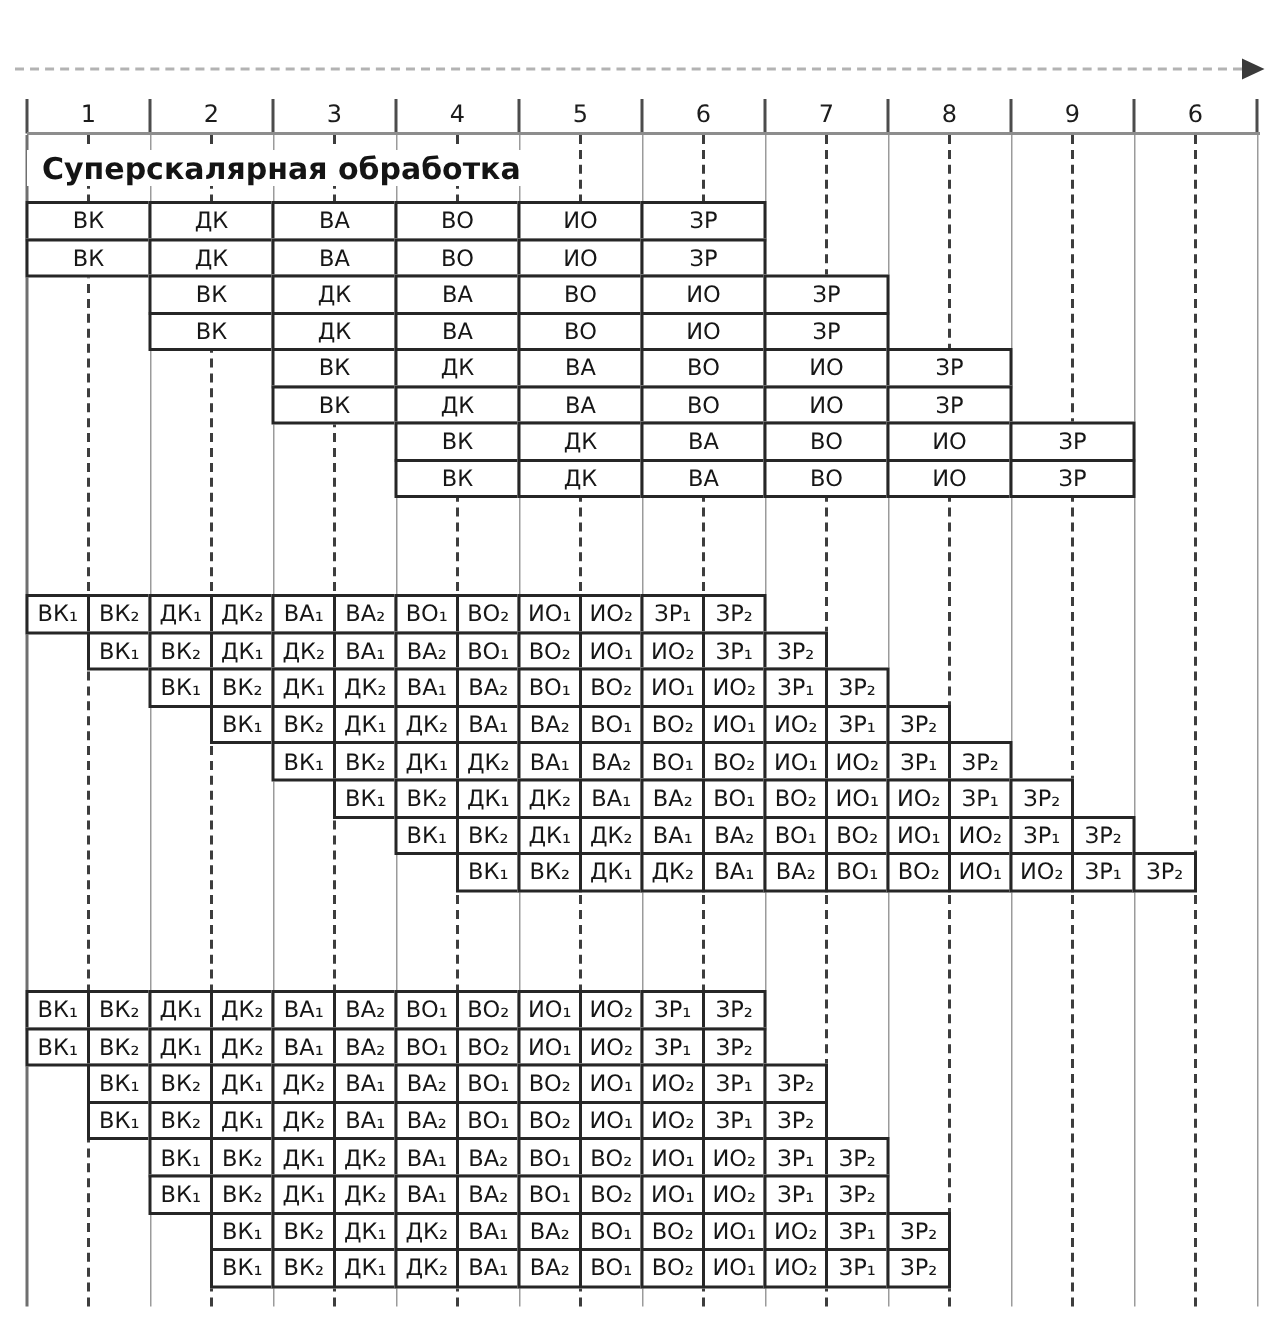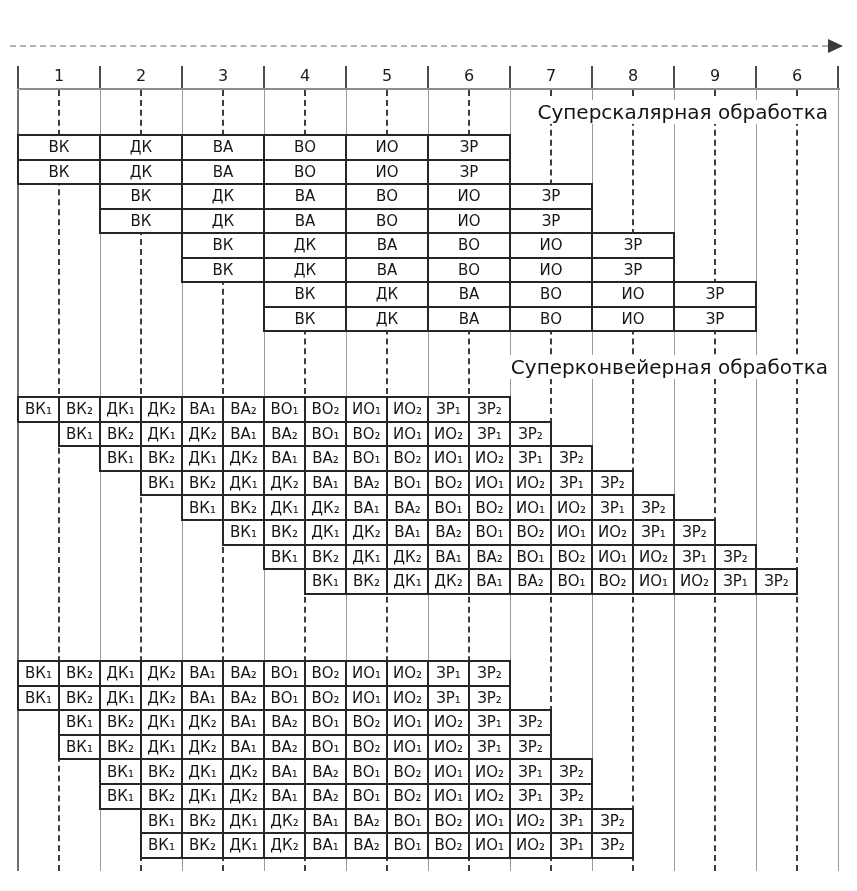--- a/index.html
+++ b/index.html
@@ -11,21 +11,21 @@
   .time-arrow{position:absolute;top:45px;left:10px;width:818px;height:0;border-top:2px dashed #b3b3b3;}
   .arrowhead{position:absolute;top:39px;left:828px;width:0;height:0;
     border-left:15px solid #3a3a3a;border-top:7px solid transparent;border-bottom:7px solid transparent;}
   .ruler-num{position:absolute;top:64px;height:24px;line-height:24px;text-align:center;font-size:16px;color:#1c1c1c;}
   .ruler-tick{position:absolute;top:66px;height:23px;width:2px;background:#4c4c4c;}
   .ruler-line{position:absolute;top:88px;left:18px;width:822px;height:2px;background:#8d8d8d;}
   .vline{position:absolute;top:90px;height:781px;}
   .vline.solid{width:1px;background:#9b9b9b;}
   .vline.edge{width:2px;background:#6f6f6f;}
   .vline.dashed{width:0;border-left:2px dashed #3d3d3d;}
-  .section-title{position:absolute;left:18px;width:820px;text-align:right;font-size:20px;color:#141414;}
+  .section-title{position:absolute;left:18px;width:820px;text-align:left;font-size:20px;color:#141414;font-weight:bold;}
   .section-title span{display:inline-block;background:#ffffff;padding:0 10px;}
   .prow{position:absolute;display:flex;}
   .pcell{
     box-sizing:border-box;height:26.5px;border:2px solid #262626;background:#ffffff;
     display:flex;align-items:center;justify-content:center;
     font-size:15px;color:#161616;white-space:nowrap;overflow:hidden;
   }
   .pcell + .pcell{margin-left:-2px;}
 </style>
 </head>
@@ -78,23 +78,20 @@
       <div class="vline dashed" style="left: 468px;"></div>
       <div class="vline dashed" style="left: 550px;"></div>
       <div class="vline dashed" style="left: 632px;"></div>
       <div class="vline dashed" style="left: 714px;"></div>
       <div class="vline dashed" style="left: 796px;"></div>
     </div>
 
   <div class="section-title" style="top:100px">
     <span>Суперскалярная обработка</span>
   </div>
-  <div class="section-title" style="top:355px">
-    <span>Суперконвейерная обработка</span>
-  </div>
 
   <div id="sec0">
       <div class="prow" style="left: 17px; top: 134px;">
         <div class="pcell" style="width: 84px;">ВК</div>
         <div class="pcell" style="width: 84px;">ДК</div>
         <div class="pcell" style="width: 84px;">ВА</div>
         <div class="pcell" style="width: 84px;">ВО</div>
         <div class="pcell" style="width: 84px;">ИО</div>
         <div class="pcell" style="width: 84px;">ЗР</div>
       </div>

